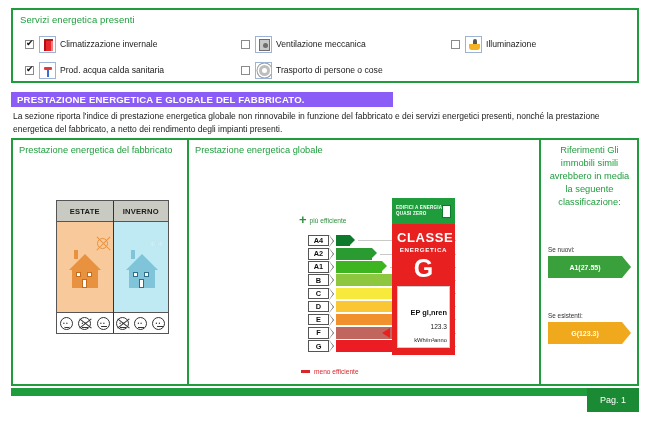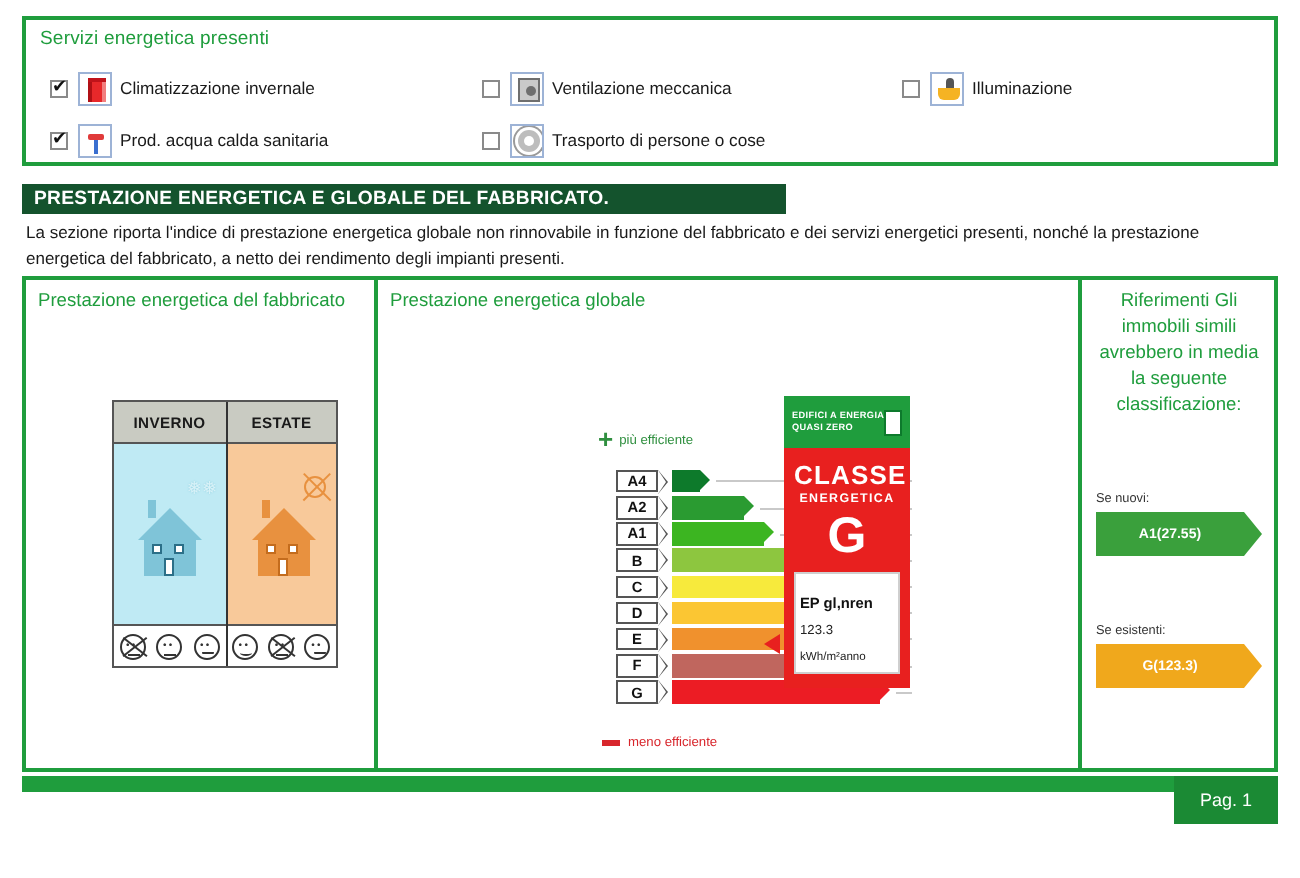--- a/index.html
+++ b/index.html
@@ -64,21 +64,21 @@
             background:#f5b323;border-radius:0 0 3px 3px;}
   .ic-gear{ position:absolute; left:3px; top:2.5px; width:11px; height:11px;
             background:#bdbdbd; border-radius:50%;
             box-shadow: 0 0 0 1.5px #fff, 0 0 0 2.5px #9a9a9a;}
   .ic-gear::after{content:"";position:absolute;left:3px;top:3px;width:5px;height:5px;
             border-radius:50%;background:#fff;}
 
   
   .sec-title {
     position: absolute; left: 11px; top: 92px; width: 382px; height: 15px;
-    background: #14532d; color: #fff; font-size: 9.6px; font-weight: bold;
+    background: #8b5cf6; color: #fff; font-size: 9.6px; font-weight: bold;
     display: flex; align-items: center; padding-left: 6px; letter-spacing: .15px;
   }
   .sec-desc {
     position: absolute; left: 13px; top: 110px; width: 626px;
     font-size: 8.5px; color: #1a1a1a; line-height: 12.5px;
   }
 
   
   .main-table {
     position: absolute; left: 11px; top: 138px; width: 628px; height: 248px;
@@ -235,22 +235,22 @@
   }
   .energetica-t {
     color: #fff; font-size: 6.2px; font-weight: bold; text-align: center;
     letter-spacing: .7px; margin-top: 1px;
   }
   .class-letter {
     color: #fff; font-size: 25px; font-weight: bold; text-align: center;
     line-height: 28px; margin: 1px 0 4px;
   }
   .ep-box {
-    background: #fff; border: 1px solid #cfcfcf; padding: 10px 2px 4px;
-    text-align: left;
+    background: #fff; border: 1px solid #cfcfcf; padding: 21px 2px 4px;
+    text-align: right;
   }
   .ep-name { font-size: 7.4px; color: #111; font-weight: bold; }
   .ep-val  { font-size: 6.6px; color: #222; margin-top: 6px; }
   .ep-unit { font-size: 5.8px; color: #222; margin-top: 7px; }
   .arrow-in {
     position: absolute; left: -11px; bottom: 16px;
     width: 0; height: 0; border-top: 5px solid transparent;
     border-bottom: 5px solid transparent; border-right: 8px solid #e8201f;
   }
 
@@ -339,69 +339,69 @@
 
   <div class="sec-title">PRESTAZIONE ENERGETICA E GLOBALE DEL FABBRICATO.</div>
   <div class="sec-desc">La sezione riporta l'indice di prestazione energetica globale non rinnovabile in funzione del fabbricato e dei servizi energetici presenti, nonché la prestazione energetica del fabbricato, a netto dei rendimento degli impianti presenti.</div>
 
   <div class="main-table">
 
     <div class="col-left">
       <div class="col-head">Prestazione energetica del fabbricato</div>
 
       <div class="ws-wrap">
+
+        <div class="ws-col">
+          <div class="ws-head">ESTATE</div>
+          <div class="ws-body summer">
+            <div class="sun"></div>
+            <div class="house">
+              <div class="chimney"></div>
+                <div class="roof"></div>
+                <div class="body"></div>
+              <div class="w1"></div>
+                <div class="w2"></div>
+                <div class="door"></div>
+            </div>
+          </div>
+          <div class="ws-faces">
+            <span class="face happy">
+                <span class="eyes">••</span>
+                <span class="mouth"></span>
+              </span>
+            <span class="face marked">
+                <span class="eyes">••</span>
+                <span class="mouth"></span>
+              </span>
+            <span class="face sad">
+                <span class="eyes">••</span>
+                <span class="mouth"></span>
+              </span>
+          </div>
+        </div>
 
         <div class="ws-col">
           <div class="ws-head">INVERNO</div>
           <div class="ws-body winter">
             <div class="snow">❅❅</div>
             <div class="house">
               <div class="chimney"></div>
                 <div class="roof"></div>
                 <div class="body"></div>
               <div class="w1"></div>
                 <div class="w2"></div>
                 <div class="door"></div>
             </div>
           </div>
           <div class="ws-faces">
             <span class="face marked">
                 <span class="eyes">••</span>
                 <span class="mouth"></span>
               </span>
             <span class="face neutral">
-                <span class="eyes">••</span>
-                <span class="mouth"></span>
-              </span>
-            <span class="face sad">
-                <span class="eyes">••</span>
-                <span class="mouth"></span>
-              </span>
-          </div>
-        </div>
-
-        <div class="ws-col">
-          <div class="ws-head">ESTATE</div>
-          <div class="ws-body summer">
-            <div class="sun"></div>
-            <div class="house">
-              <div class="chimney"></div>
-                <div class="roof"></div>
-                <div class="body"></div>
-              <div class="w1"></div>
-                <div class="w2"></div>
-                <div class="door"></div>
-            </div>
-          </div>
-          <div class="ws-faces">
-            <span class="face happy">
-                <span class="eyes">••</span>
-                <span class="mouth"></span>
-              </span>
-            <span class="face marked">
                 <span class="eyes">••</span>
                 <span class="mouth"></span>
               </span>
             <span class="face sad">
                 <span class="eyes">••</span>
                 <span class="mouth"></span>
               </span>
           </div>
         </div>
 

